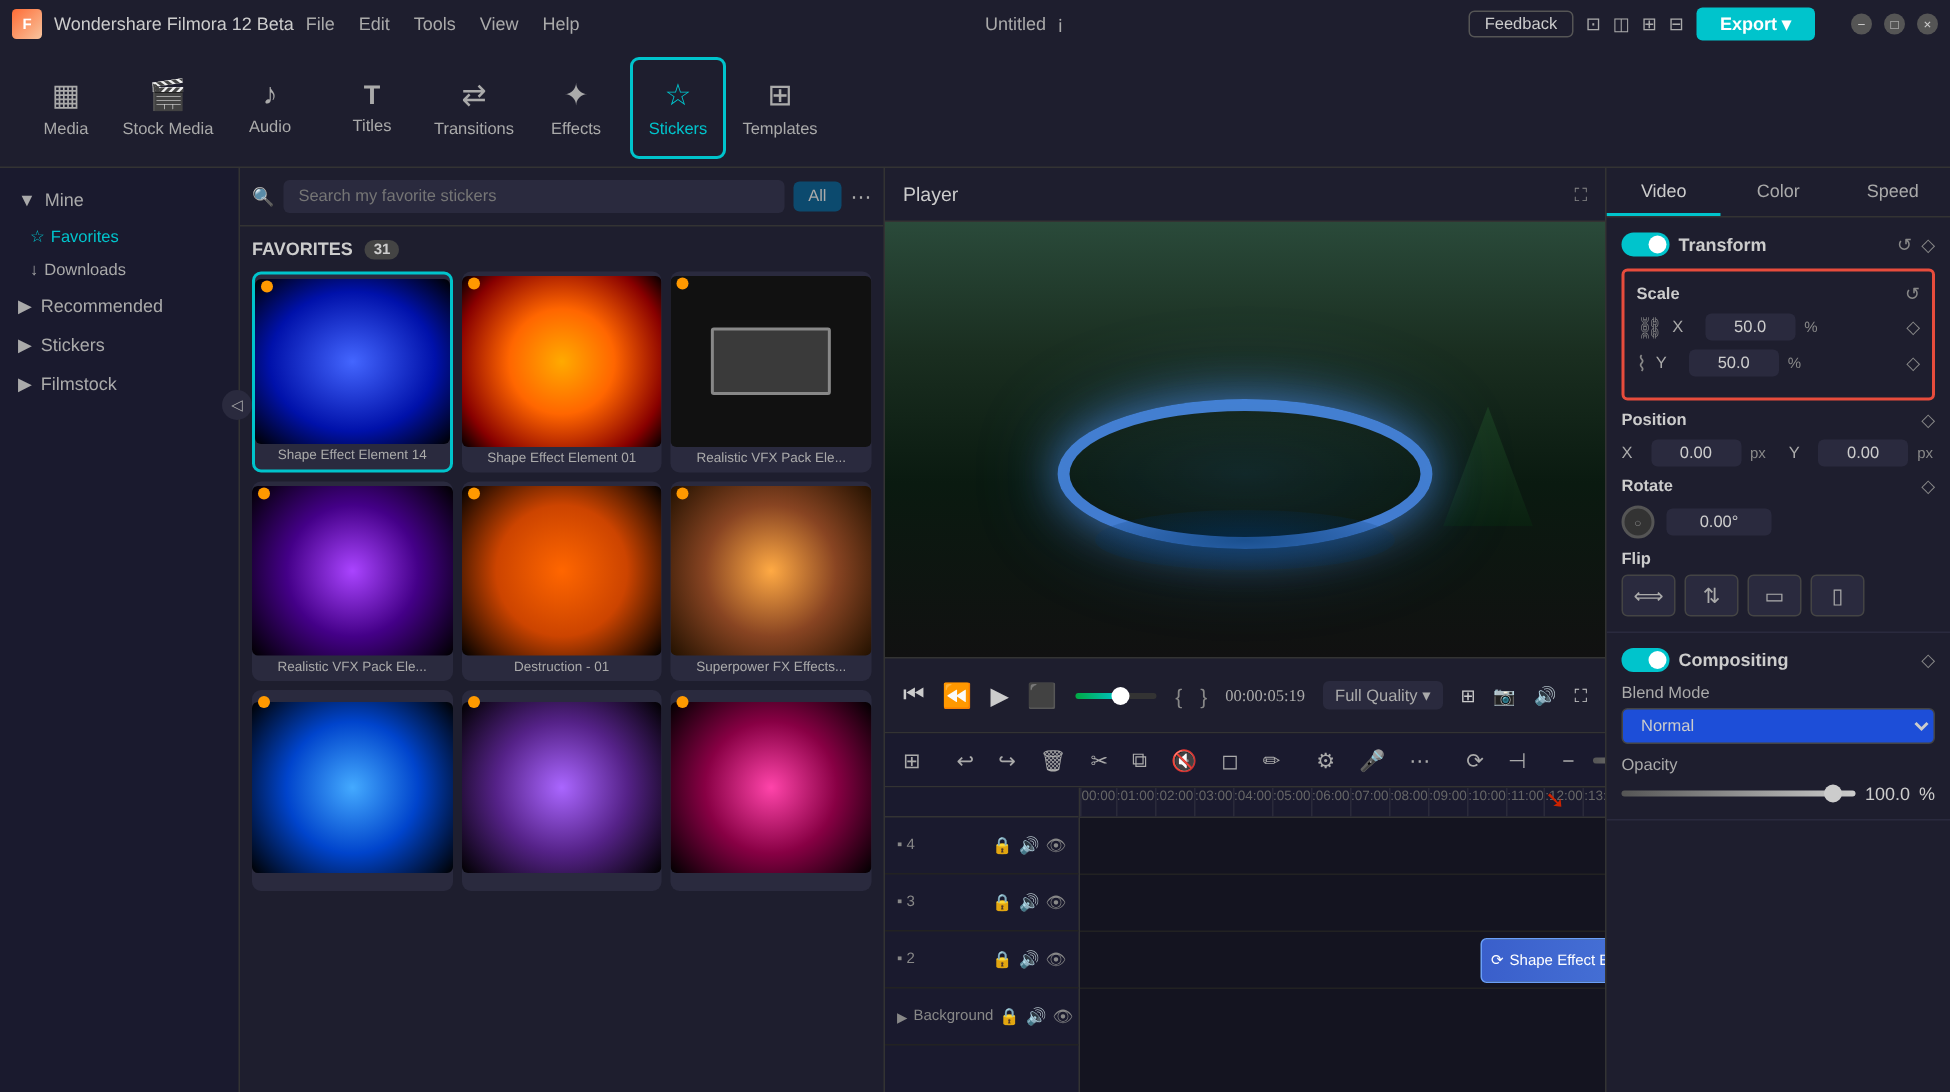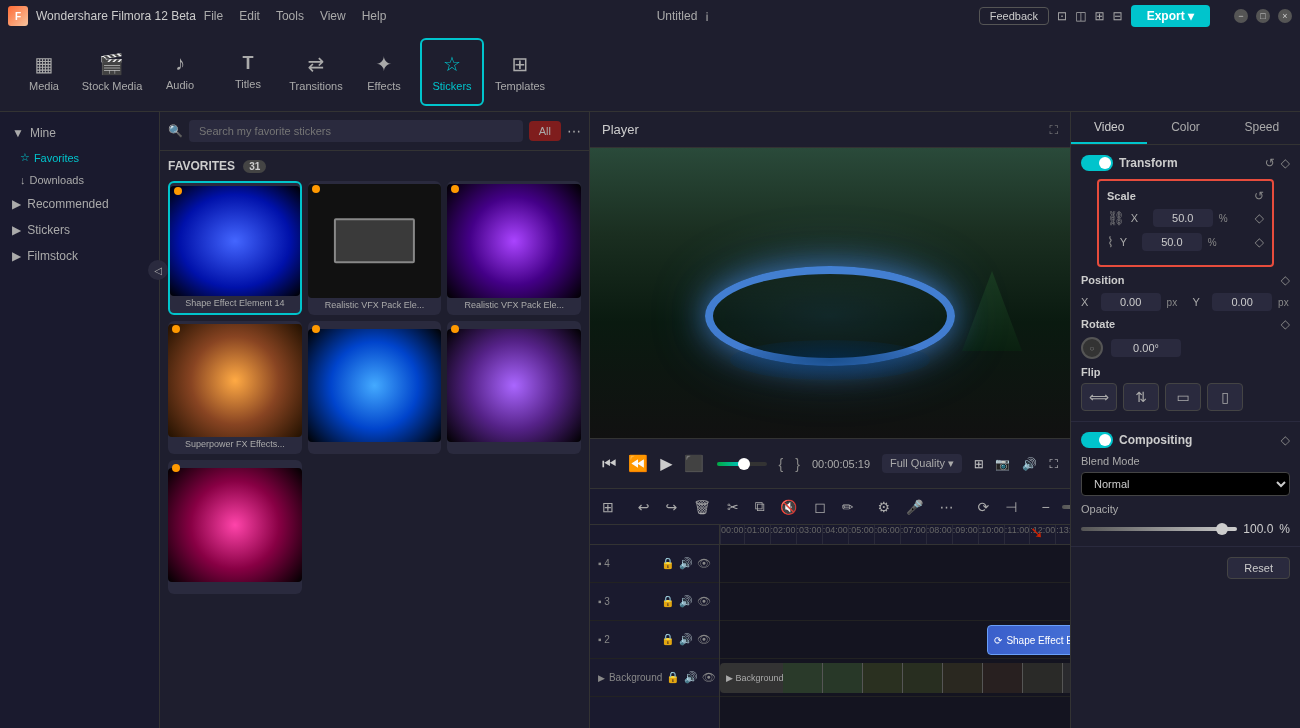--- a/index.html
+++ b/index.html
@@ -34,21 +34,21 @@
     
     .left-sidebar { width: 160px; background: #1a1a2e; border-right: 1px solid #333; padding: 8px 0; }
     .sidebar-section { padding: 6px 12px; cursor: pointer; display: flex; align-items: center; gap: 6px; color: #aaa; font-size: 12px; }
     .sidebar-sub { padding: 5px 20px; cursor: pointer; color: #aaa; font-size: 11px; display: flex; align-items: center; gap: 4px; }
     .sidebar-sub.active { color: #00c4cc; }
 
     
     .stickers-panel { width: 430px; background: #1e1e2e; border-right: 1px solid #333; display: flex; flex-direction: column; overflow: hidden; }
     .search-bar { padding: 8px; display: flex; align-items: center; gap: 6px; border-bottom: 1px solid #333; }
     .search-input { flex: 1; background: #2a2a3e; border: none; border-radius: 4px; padding: 5px 10px; color: #ccc; font-size: 11px; outline: none; }
-    .filter-btn { background: #7f1d1d; border: none; color: #aaa; padding: 4px 10px; border-radius: 4px; cursor: pointer; font-size: 11px; }
+    .filter-btn { background: #0c4a6e; border: none; color: #aaa; padding: 4px 10px; border-radius: 4px; cursor: pointer; font-size: 11px; }
     .more-btn { color: #aaa; cursor: pointer; font-size: 14px; }
     .stickers-content { flex: 1; overflow-y: auto; padding: 8px; }
     .section-header { display: flex; align-items: center; gap: 8px; margin-bottom: 8px; color: #ccc; font-size: 12px; font-weight: bold; }
     .section-badge { background: #444; color: #ccc; border-radius: 10px; padding: 1px 6px; font-size: 10px; }
     .stickers-grid { display: grid; grid-template-columns: repeat(3, 1fr); gap: 6px; margin-bottom: 12px; }
     .sticker-item { background: #2a2a3e; border-radius: 6px; aspect-ratio: 1; display: flex; flex-direction: column; align-items: center; justify-content: center; cursor: pointer; overflow: hidden; position: relative; }
     .sticker-item.selected { border: 2px solid #00c4cc; }
     .sticker-img { width: 100%; height: 80%; background: #111; display: flex; align-items: center; justify-content: center; border-radius: 4px 4px 0 0; }
     .sticker-label { font-size: 9px; color: #aaa; text-align: center; padding: 2px; width: 100%; overflow: hidden; text-overflow: ellipsis; white-space: nowrap; }
     .sticker-dot { width: 8px; height: 8px; border-radius: 50%; position: absolute; top: 4px; left: 4px; }
@@ -56,21 +56,21 @@
     
     .player-area { flex: 1; background: #111; display: flex; flex-direction: column; }
     .player-header { height: 36px; background: #1e1e2e; display: flex; align-items: center; justify-content: space-between; padding: 0 12px; border-bottom: 1px solid #333; }
     .player-title { color: #ccc; font-size: 13px; }
     .player-video { flex: 1; background: #000; display: flex; align-items: center; justify-content: center; position: relative; overflow: hidden; }
     .video-bg { width: 100%; height: 100%; background: linear-gradient(to bottom, #1a3a2a 0%, #0a1a15 50%, #111 100%); position: relative; display: flex; align-items: center; justify-content: center; }
     .player-controls { height: 50px; background: #1e1e2e; display: flex; align-items: center; padding: 0 12px; gap: 12px; border-top: 1px solid #333; }
     .progress-bar { flex: 1; height: 4px; background: #333; border-radius: 2px; position: relative; }
     .progress-fill { height: 100%; background: linear-gradient(to right, #00aa44, #00c4cc); border-radius: 2px; width: 55%; }
     .progress-thumb { width: 12px; height: 12px; background: white; border-radius: 50%; position: absolute; top: -4px; left: 55%; transform: translateX(-50%); }
-    .time-display { color: #aaa; font-size: 11px; white-space: nowrap; }
+    .time-display { color: #aaa; font-size: 11px; white-space: nowrap; font-family: Liberation Serif, serif; }
     .ctrl-btn { background: none; border: none; color: #ccc; cursor: pointer; font-size: 16px; }
     .quality-btn { background: #2a2a3e; border: none; color: #aaa; padding: 3px 8px; border-radius: 4px; font-size: 11px; cursor: pointer; }
 
     
     .right-panel { width: 230px; background: #1e1e2e; border-left: 1px solid #333; display: flex; flex-direction: column; overflow-y: auto; }
     .right-tabs { display: flex; border-bottom: 1px solid #333; }
     .right-tab { flex: 1; text-align: center; padding: 8px 4px; font-size: 12px; color: #aaa; cursor: pointer; }
     .right-tab.active { color: #ccc; border-bottom: 2px solid #00c4cc; }
     .sub-tabs { display: flex; padding: 6px 8px; gap: 4px; border-bottom: 1px solid #333; }
     .sub-tab { padding: 4px 10px; border-radius: 14px; font-size: 11px; cursor: pointer; color: #aaa; }
@@ -83,26 +83,26 @@
     .panel-row { display: flex; align-items: center; gap: 6px; margin-bottom: 6px; }
     .panel-label { color: #aaa; font-size: 11px; width: 16px; }
     .panel-input { background: #2a2a3e; border: none; color: #ccc; padding: 3px 6px; border-radius: 4px; font-size: 11px; width: 60px; text-align: center; outline: none; }
     .panel-unit { color: #888; font-size: 10px; width: 14px; }
     .reset-icon { color: #888; cursor: pointer; font-size: 12px; margin-left: auto; }
     .rotate-control { display: flex; align-items: center; gap: 8px; margin-top: 4px; }
     .rotate-dial { width: 22px; height: 22px; border-radius: 50%; background: #333; border: 2px solid #555; display: flex; align-items: center; justify-content: center; font-size: 8px; color: #888; }
     .flip-controls { display: flex; gap: 6px; margin-top: 4px; }
     .flip-btn { width: 36px; height: 28px; background: #2a2a3e; border: 1px solid #444; border-radius: 4px; display: flex; align-items: center; justify-content: center; cursor: pointer; color: #aaa; font-size: 14px; }
     .compositing-header { display: flex; align-items: center; justify-content: space-between; }
-    .blend-select { width: 100%; background: #000000; border: 1px solid #444; color: #ccc; padding: 4px 8px; border-radius: 4px; font-size: 11px; margin-top: 4px; outline: none; }
+    .blend-select { width: 100%; background: #1d4ed8; border: 1px solid #444; color: #ccc; padding: 4px 8px; border-radius: 4px; font-size: 11px; margin-top: 4px; outline: none; }
     .opacity-row { display: flex; align-items: center; gap: 6px; margin-top: 6px; }
     .opacity-slider { flex: 1; height: 4px; background: linear-gradient(to right, #555 0%, #ccc 100%); border-radius: 2px; position: relative; }
     .opacity-thumb { width: 12px; height: 12px; background: #ccc; border-radius: 50%; position: absolute; top: -4px; left: 90%; transform: translateX(-50%); }
     .opacity-val { color: #ccc; font-size: 12px; white-space: nowrap; }
-    .scale-section { border: 2px solid #e74c3c; border-radius: 4px; padding: 8px; margin: 4px 16px; }
+    .scale-section { border: 2px solid #e74c3c; border-radius: 4px; padding: 8px; margin: 4px 0; }
 
     
     .timeline-area { height: 240px; background: #141420; border-top: 1px solid #333; display: flex; flex-direction: column; }
     .timeline-toolbar { height: 36px; background: #1a1a2e; display: flex; align-items: center; padding: 0 8px; gap: 8px; border-bottom: 1px solid #333; }
     .tl-btn { background: none; border: none; color: #aaa; cursor: pointer; font-size: 14px; padding: 2px 4px; }
     .tl-separator { width: 1px; height: 20px; background: #333; }
     .tl-zoom { display: flex; align-items: center; gap: 4px; }
     .tl-zoom-slider { width: 60px; height: 4px; background: linear-gradient(to right, #555, #aaa); border-radius: 2px; position: relative; }
     .timeline-content { flex: 1; display: flex; overflow: hidden; }
     .track-labels { width: 130px; background: #1a1a2e; border-right: 1px solid #333; display: flex; flex-direction: column; }
@@ -251,35 +251,45 @@
         <span class="section-badge">31</span>
       </div>
       <div class="stickers-grid">
 
         <div class="sticker-item selected">
           <div class="sticker-img sticker-preview-1" style="width:100%;height:85%;border-radius:4px;"></div>
           <div class="sticker-dot" style="background:#ff9900;"></div>
           <div class="sticker-label">Shape Effect Element 14</div>
         </div>
 
+        <div class="sticker-item">
+          <div class="sticker-img sticker-preview-2" style="width:100%;height:85%;border-radius:4px;"></div>
+          <div class="sticker-dot" style="background:#ff9900;"></div>
+          <div class="sticker-label">Shape Effect Element 01</div>
+        </div>
 
         <div class="sticker-item">
           <div class="sticker-img sticker-preview-3" style="width:100%;height:85%;border-radius:4px;position:relative;overflow:hidden;">
             <div style="position:absolute;top:50%;left:50%;transform:translate(-50%,-50%);width:60%;height:40%;background:rgba(100,100,100,0.5);border:2px solid #888;border-radius:2px;"></div>
           </div>
           <div class="sticker-dot" style="background:#ff9900;"></div>
           <div class="sticker-label">Realistic VFX Pack Ele...</div>
         </div>
 
         <div class="sticker-item">
           <div class="sticker-img sticker-preview-4" style="width:100%;height:85%;border-radius:4px;"></div>
           <div class="sticker-dot" style="background:#ff9900;"></div>
           <div class="sticker-label">Realistic VFX Pack Ele...</div>
         </div>
 
+        <div class="sticker-item">
+          <div class="sticker-img sticker-preview-5" style="width:100%;height:85%;border-radius:4px;"></div>
+          <div class="sticker-dot" style="background:#ff9900;"></div>
+          <div class="sticker-label">Destruction - 01</div>
+        </div>
 
         <div class="sticker-item">
           <div class="sticker-img sticker-preview-6" style="width:100%;height:85%;border-radius:4px;"></div>
           <div class="sticker-dot" style="background:#ff9900;"></div>
           <div class="sticker-label">Superpower FX Effects...</div>
         </div>
 
         <div class="sticker-item">
           <div class="sticker-img sticker-preview-7" style="width:100%;height:85%;border-radius:4px;"></div>
           <div class="sticker-dot" style="background:#ff9900;"></div>
@@ -439,37 +449,20 @@
             </div>
 
             <div class="track-row" style="position:relative;">
               <div class="track-clip clip-effect">
                 <span style="font-size:10px;margin-right:4px;">⟳</span>
                 <span>Shape Effect Element 14</span>
 
               </div>
             </div>
 
-            <div class="track-row" style="position:relative;">
-              <div class="track-clip clip-bg">
-                <span style="font-size:9px;white-space:nowrap;color:#aaa;">▶ Background</span>
-
-                <div class="clip-bg-inner">
-                  <div class="clip-thumb" style="background:#2a3a2a;"></div>
-                  <div class="clip-thumb" style="background:#283828;"></div>
-                  <div class="clip-thumb" style="background:#2a3020;"></div>
-                  <div class="clip-thumb" style="background:#282e20;"></div>
-                  <div class="clip-thumb" style="background:#2a2820;"></div>
-                  <div class="clip-thumb" style="background:#282020;"></div>
-                  <div class="clip-thumb" style="background:#2a2a28;"></div>
-                  <div class="clip-thumb" style="background:#2a2a2e;"></div>
-
-                </div>
-              </div>
-            </div>
 
           </div>
         </div>
       </div>
     </div>
 
   </div>
 
   <div class="right-panel">
     <div class="right-tabs">
@@ -571,18 +564,15 @@
         <div class="opacity-row">
           <div class="opacity-slider">
             <div class="opacity-thumb"></div>
           </div>
           <span class="opacity-val">100.0</span>
           <span class="opacity-val">%</span>
         </div>
       </div>
     </div>
 
-    <div style="padding:10px;display:flex;justify-content:flex-end;">
-      <button style="background:#2a2a3e;border:1px solid #444;color:#ccc;padding:4px 16px;border-radius:4px;cursor:pointer;font-size:11px;">Reset</button>
-    </div>
   </div>
 
 </div>
 
 </body></html>

